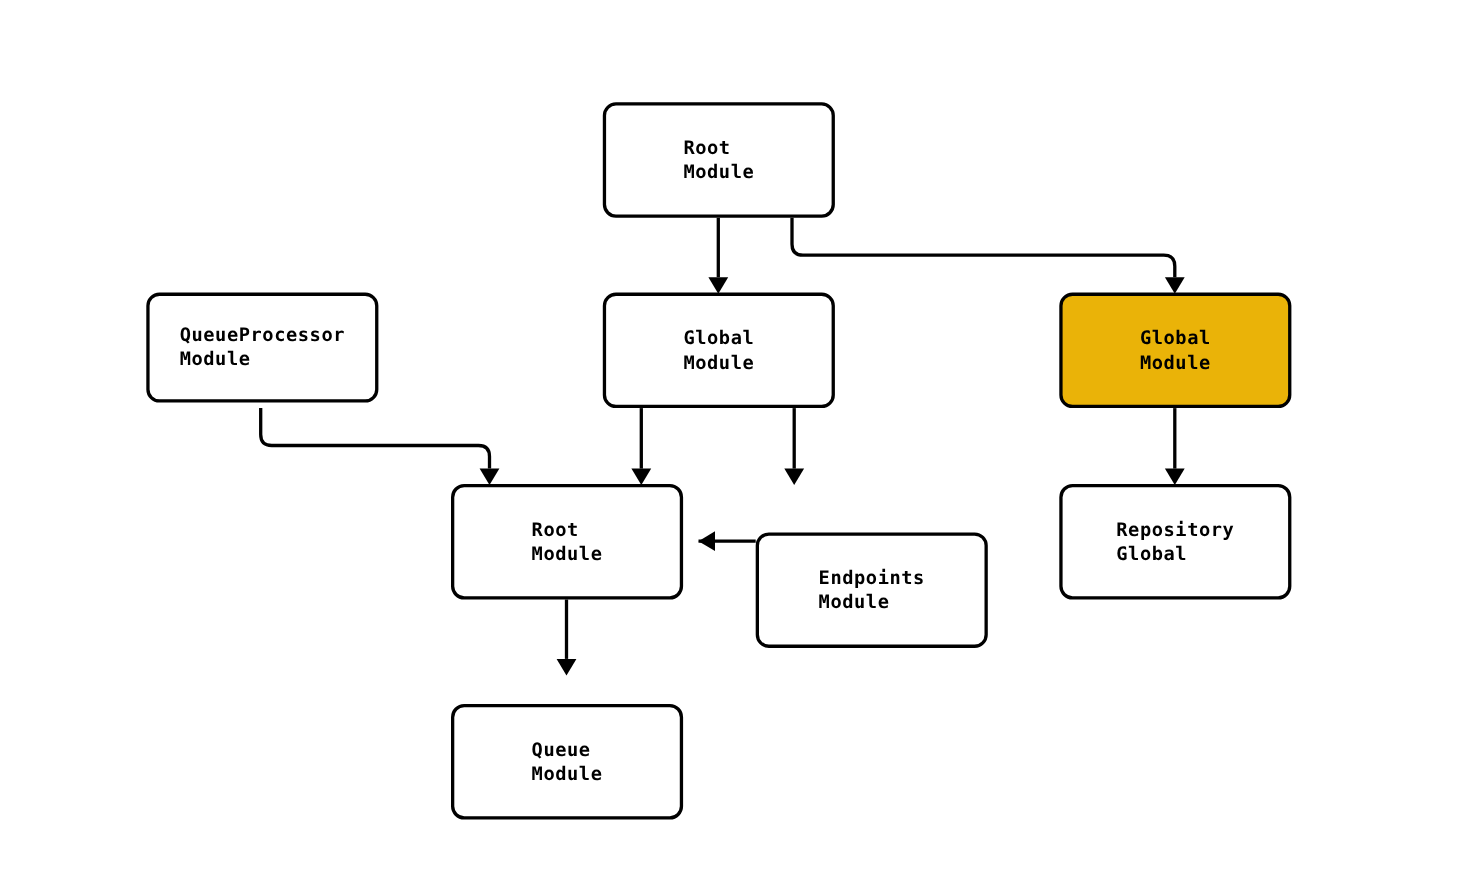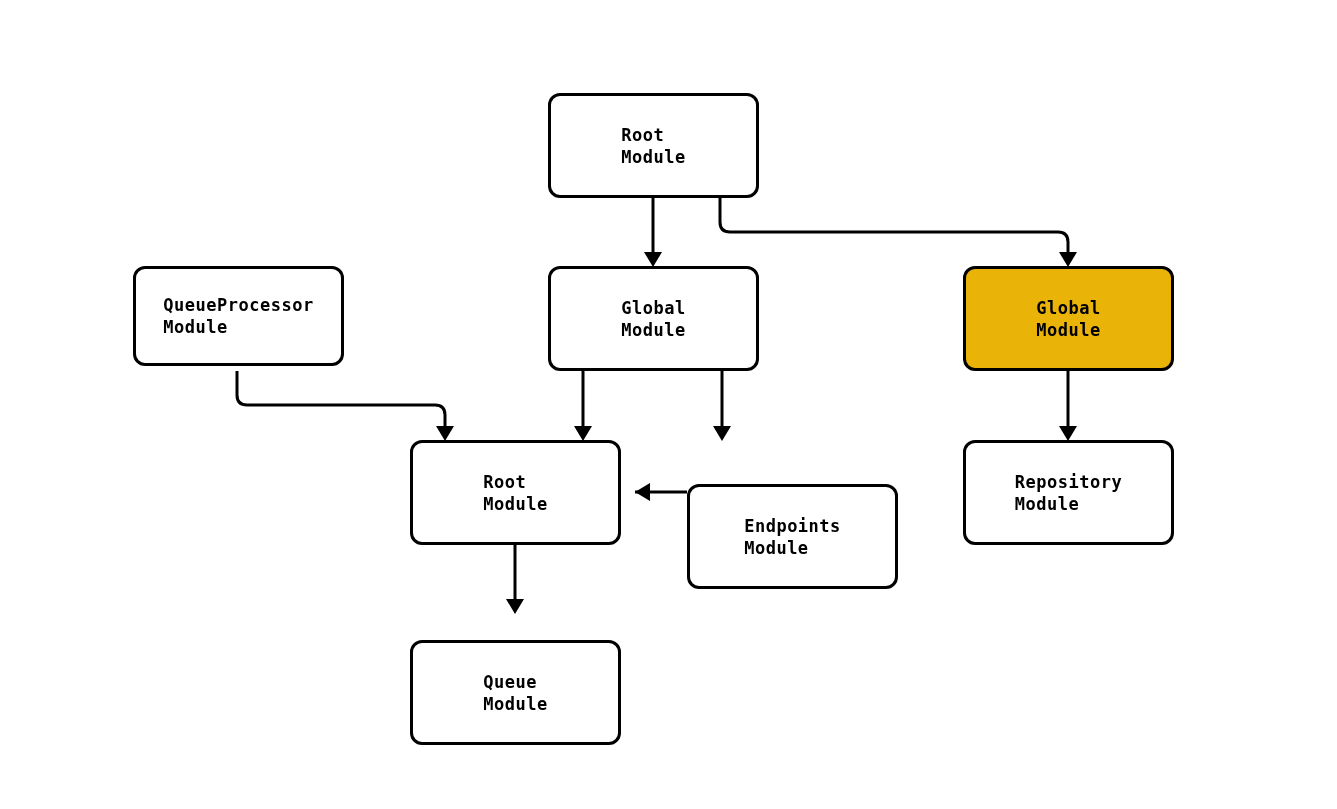--- a/index.html
+++ b/index.html
@@ -106,21 +106,21 @@
 Module</div>
   </div>
 
   <div class="node" style="left: 687px; top: 440px; width: 211px; height: 105px; border-color: rgb(0, 0, 0); background-color: rgb(255, 255, 255); margin-top: 44px;">
     <div class="node-label">Endpoints
 Module</div>
   </div>
 
   <div class="node" style="left: 963px; top: 440px; width: 211px; height: 105px; border-color: rgb(0, 0, 0); background-color: rgb(255, 255, 255);">
     <div class="node-label">Repository
-Module</div>
+Global</div>
   </div>
 
   <div class="node" style="left: 410px; top: 640px; width: 211px; height: 105px; border-color: rgb(0, 0, 0); background-color: rgb(255, 255, 255);">
     <div class="node-label">Queue
 Module</div>
   </div>
 
 </div>
 
 </body></html>

